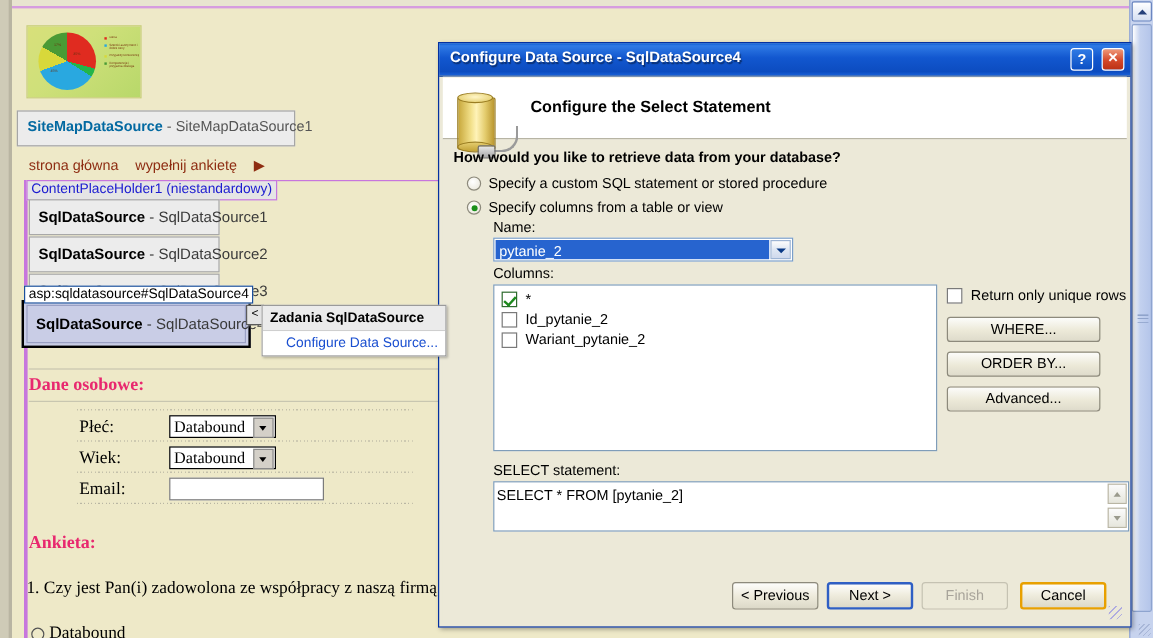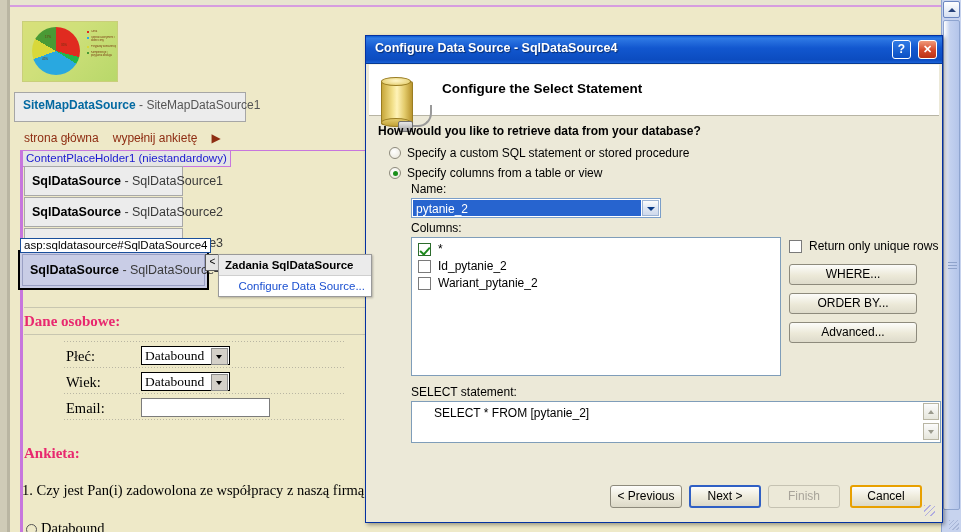--- a/index.html
+++ b/index.html
@@ -331,21 +331,21 @@
     border:1px solid #8d8a7c;border-radius:3px;box-sizing:border-box;
     font-size:12px;color:#000;text-align:center;line-height:19px;
   }
 
   .sellbl{position:absolute;left:42px;top:269px;font-size:12px;color:#000;}
   .selbox{
     position:absolute;left:42px;top:285px;width:530px;height:42px;
     background:#fff;border:1px solid #7f9db9;box-sizing:border-box;
   }
   .selbox .sqltxt{
-    position:absolute;left:22px;top:4px;font-size:12px;color:#000;white-space:nowrap;
+    position:absolute;left:2px;top:4px;font-size:12px;color:#000;white-space:nowrap;
   }
   .selbox .mini{
     position:absolute;right:1px;width:16px;height:17px;
     background:linear-gradient(#fbfbfb,#e6e6dc);border:1px solid #b9b6a4;
     box-sizing:border-box;
   }
   .selbox .mini.up{top:1px;}
   .selbox .mini.dn{top:21px;}
   .selbox .mini:after{
     content:"";position:absolute;left:4px;top:6px;

